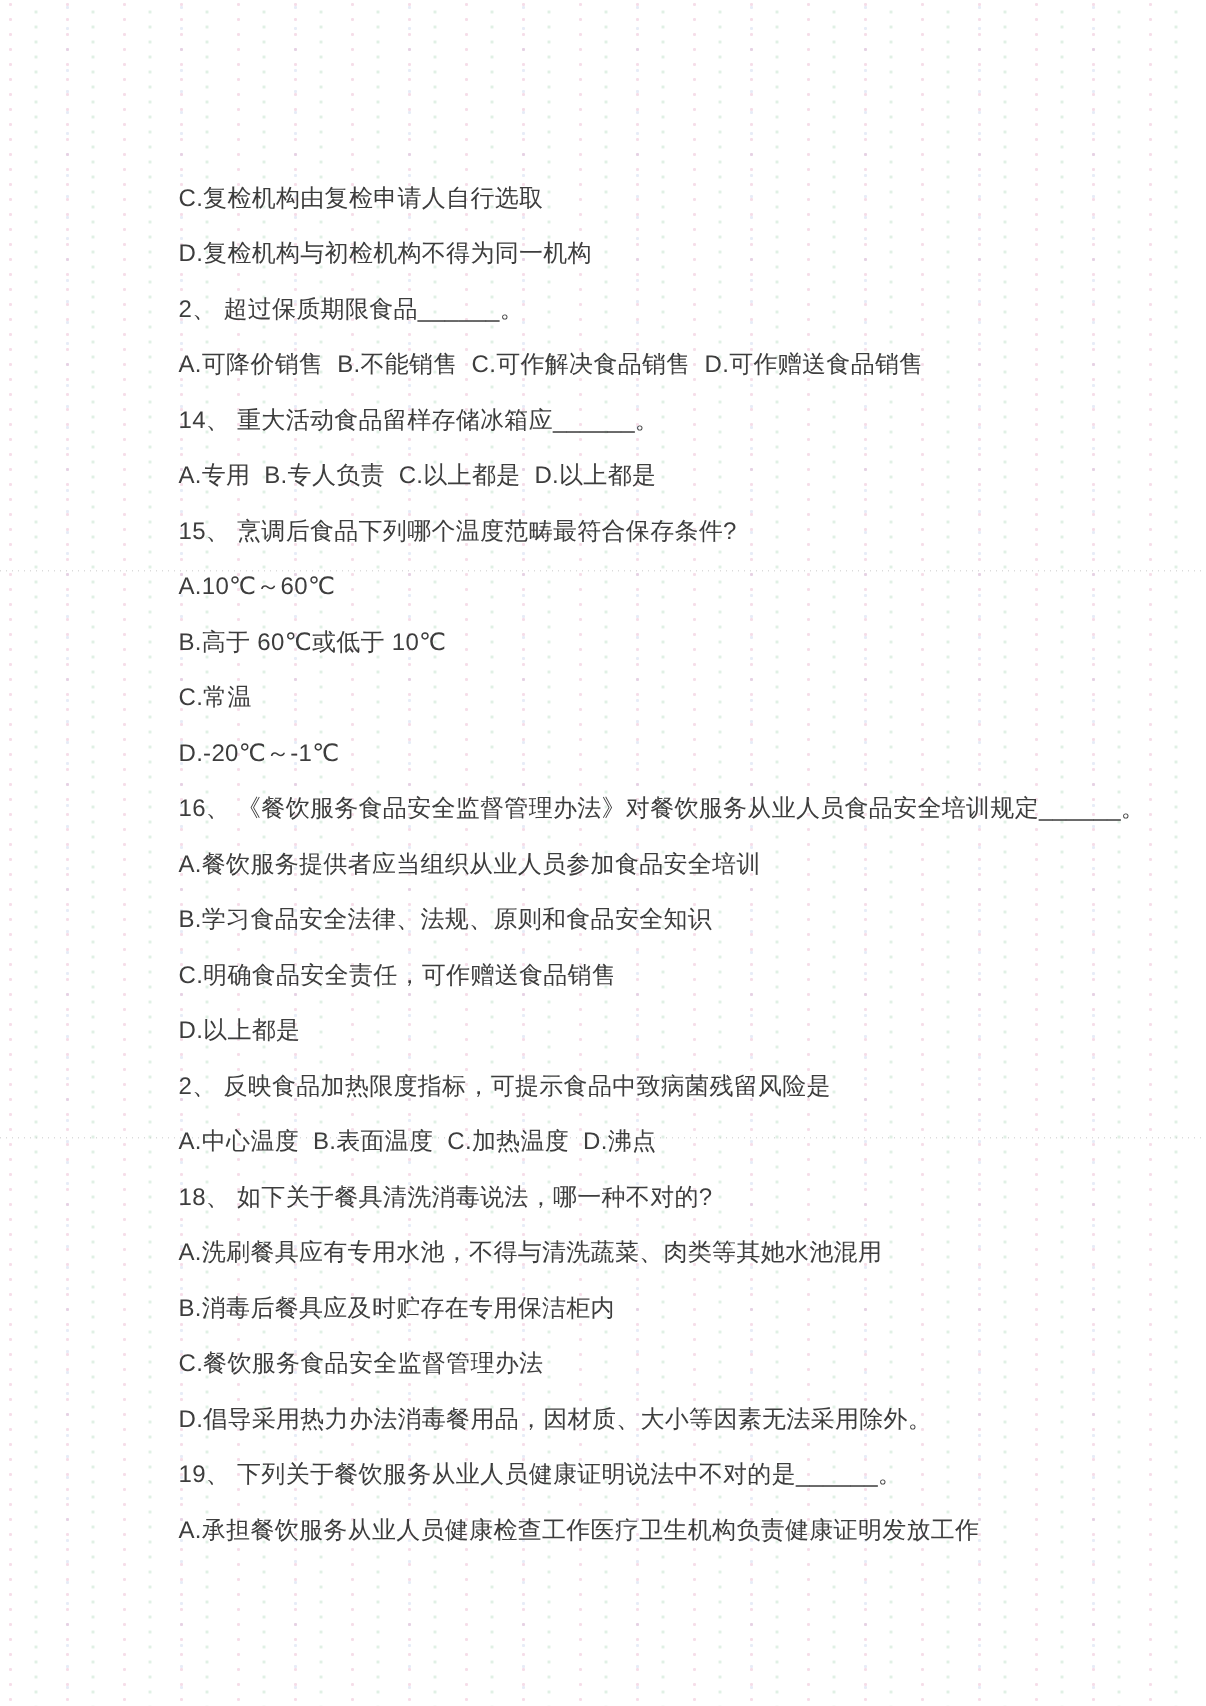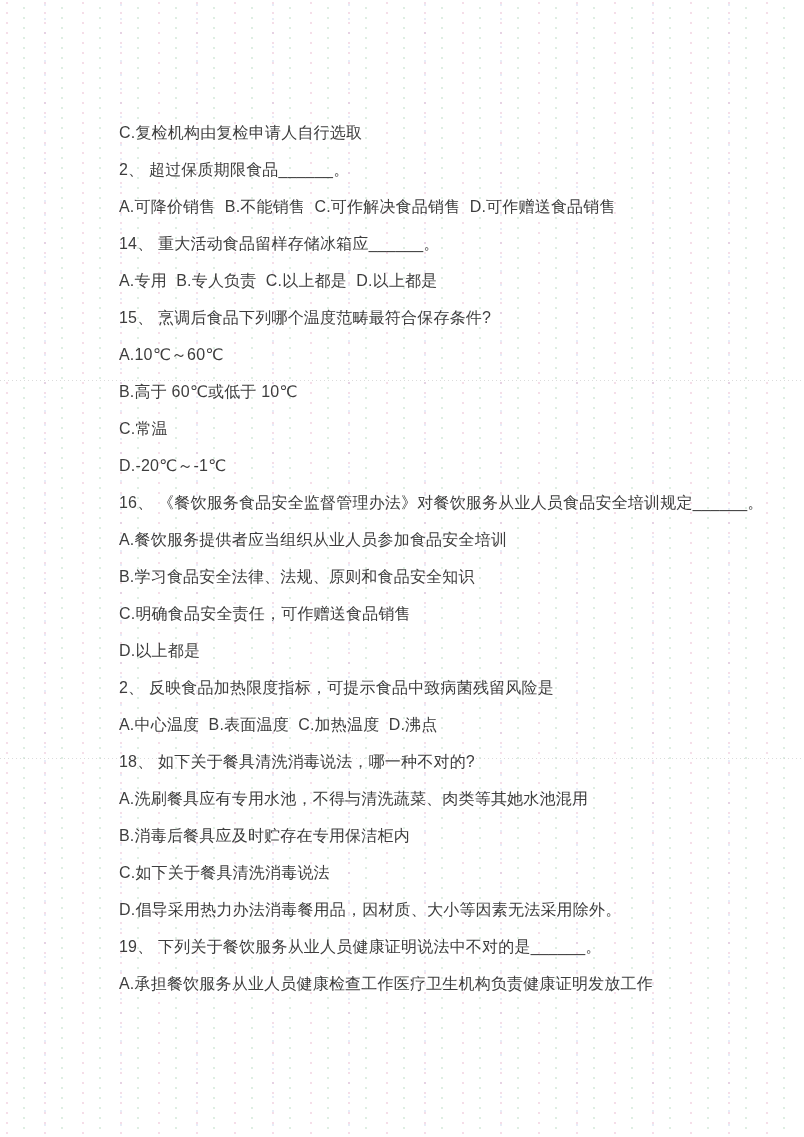--- a/index.html
+++ b/index.html
@@ -49,36 +49,37 @@
   .rule-2 { top: 758px; }
 </style>
 </head>
 <body>
 
 <div class="dotted-rule rule-1"></div>
 <div class="dotted-rule rule-2"></div>
 
 <div class="doc-content" id="doc-content">
     <p>C.复检机构由复检申请人自行选取</p>
+    <p>D.复检机构与初检机构不得为同一机构</p>
     <p>2、 超过保质期限食品______。</p>
     <p>A.可降价销售  B.不能销售  C.可作解决食品销售  D.可作赠送食品销售</p>
     <p>14、 重大活动食品留样存储冰箱应______。</p>
     <p>A.专用  B.专人负责  C.以上都是  D.以上都是</p>
     <p>15、 烹调后食品下列哪个温度范畴最符合保存条件?</p>
     <p>A.10℃～60℃</p>
     <p>B.高于 60℃或低于 10℃</p>
     <p>C.常温</p>
     <p>D.-20℃～-1℃</p>
     <p>16、 《餐饮服务食品安全监督管理办法》对餐饮服务从业人员食品安全培训规定______。</p>
     <p>A.餐饮服务提供者应当组织从业人员参加食品安全培训</p>
     <p>B.学习食品安全法律、法规、原则和食品安全知识</p>
     <p>C.明确食品安全责任，可作赠送食品销售</p>
     <p>D.以上都是</p>
     <p>2、 反映食品加热限度指标，可提示食品中致病菌残留风险是</p>
     <p>A.中心温度  B.表面温度  C.加热温度  D.沸点</p>
     <p>18、 如下关于餐具清洗消毒说法，哪一种不对的?</p>
     <p>A.洗刷餐具应有专用水池，不得与清洗蔬菜、肉类等其她水池混用</p>
     <p>B.消毒后餐具应及时贮存在专用保洁柜内</p>
-    <p>C.如下关于餐具清洗消毒说法</p>
+    <p>C.餐饮服务食品安全监督管理办法</p>
     <p>D.倡导采用热力办法消毒餐用品，因材质、大小等因素无法采用除外。</p>
     <p>19、 下列关于餐饮服务从业人员健康证明说法中不对的是______。</p>
     <p>A.承担餐饮服务从业人员健康检查工作医疗卫生机构负责健康证明发放工作</p>
   </div>
 
 </body></html>

